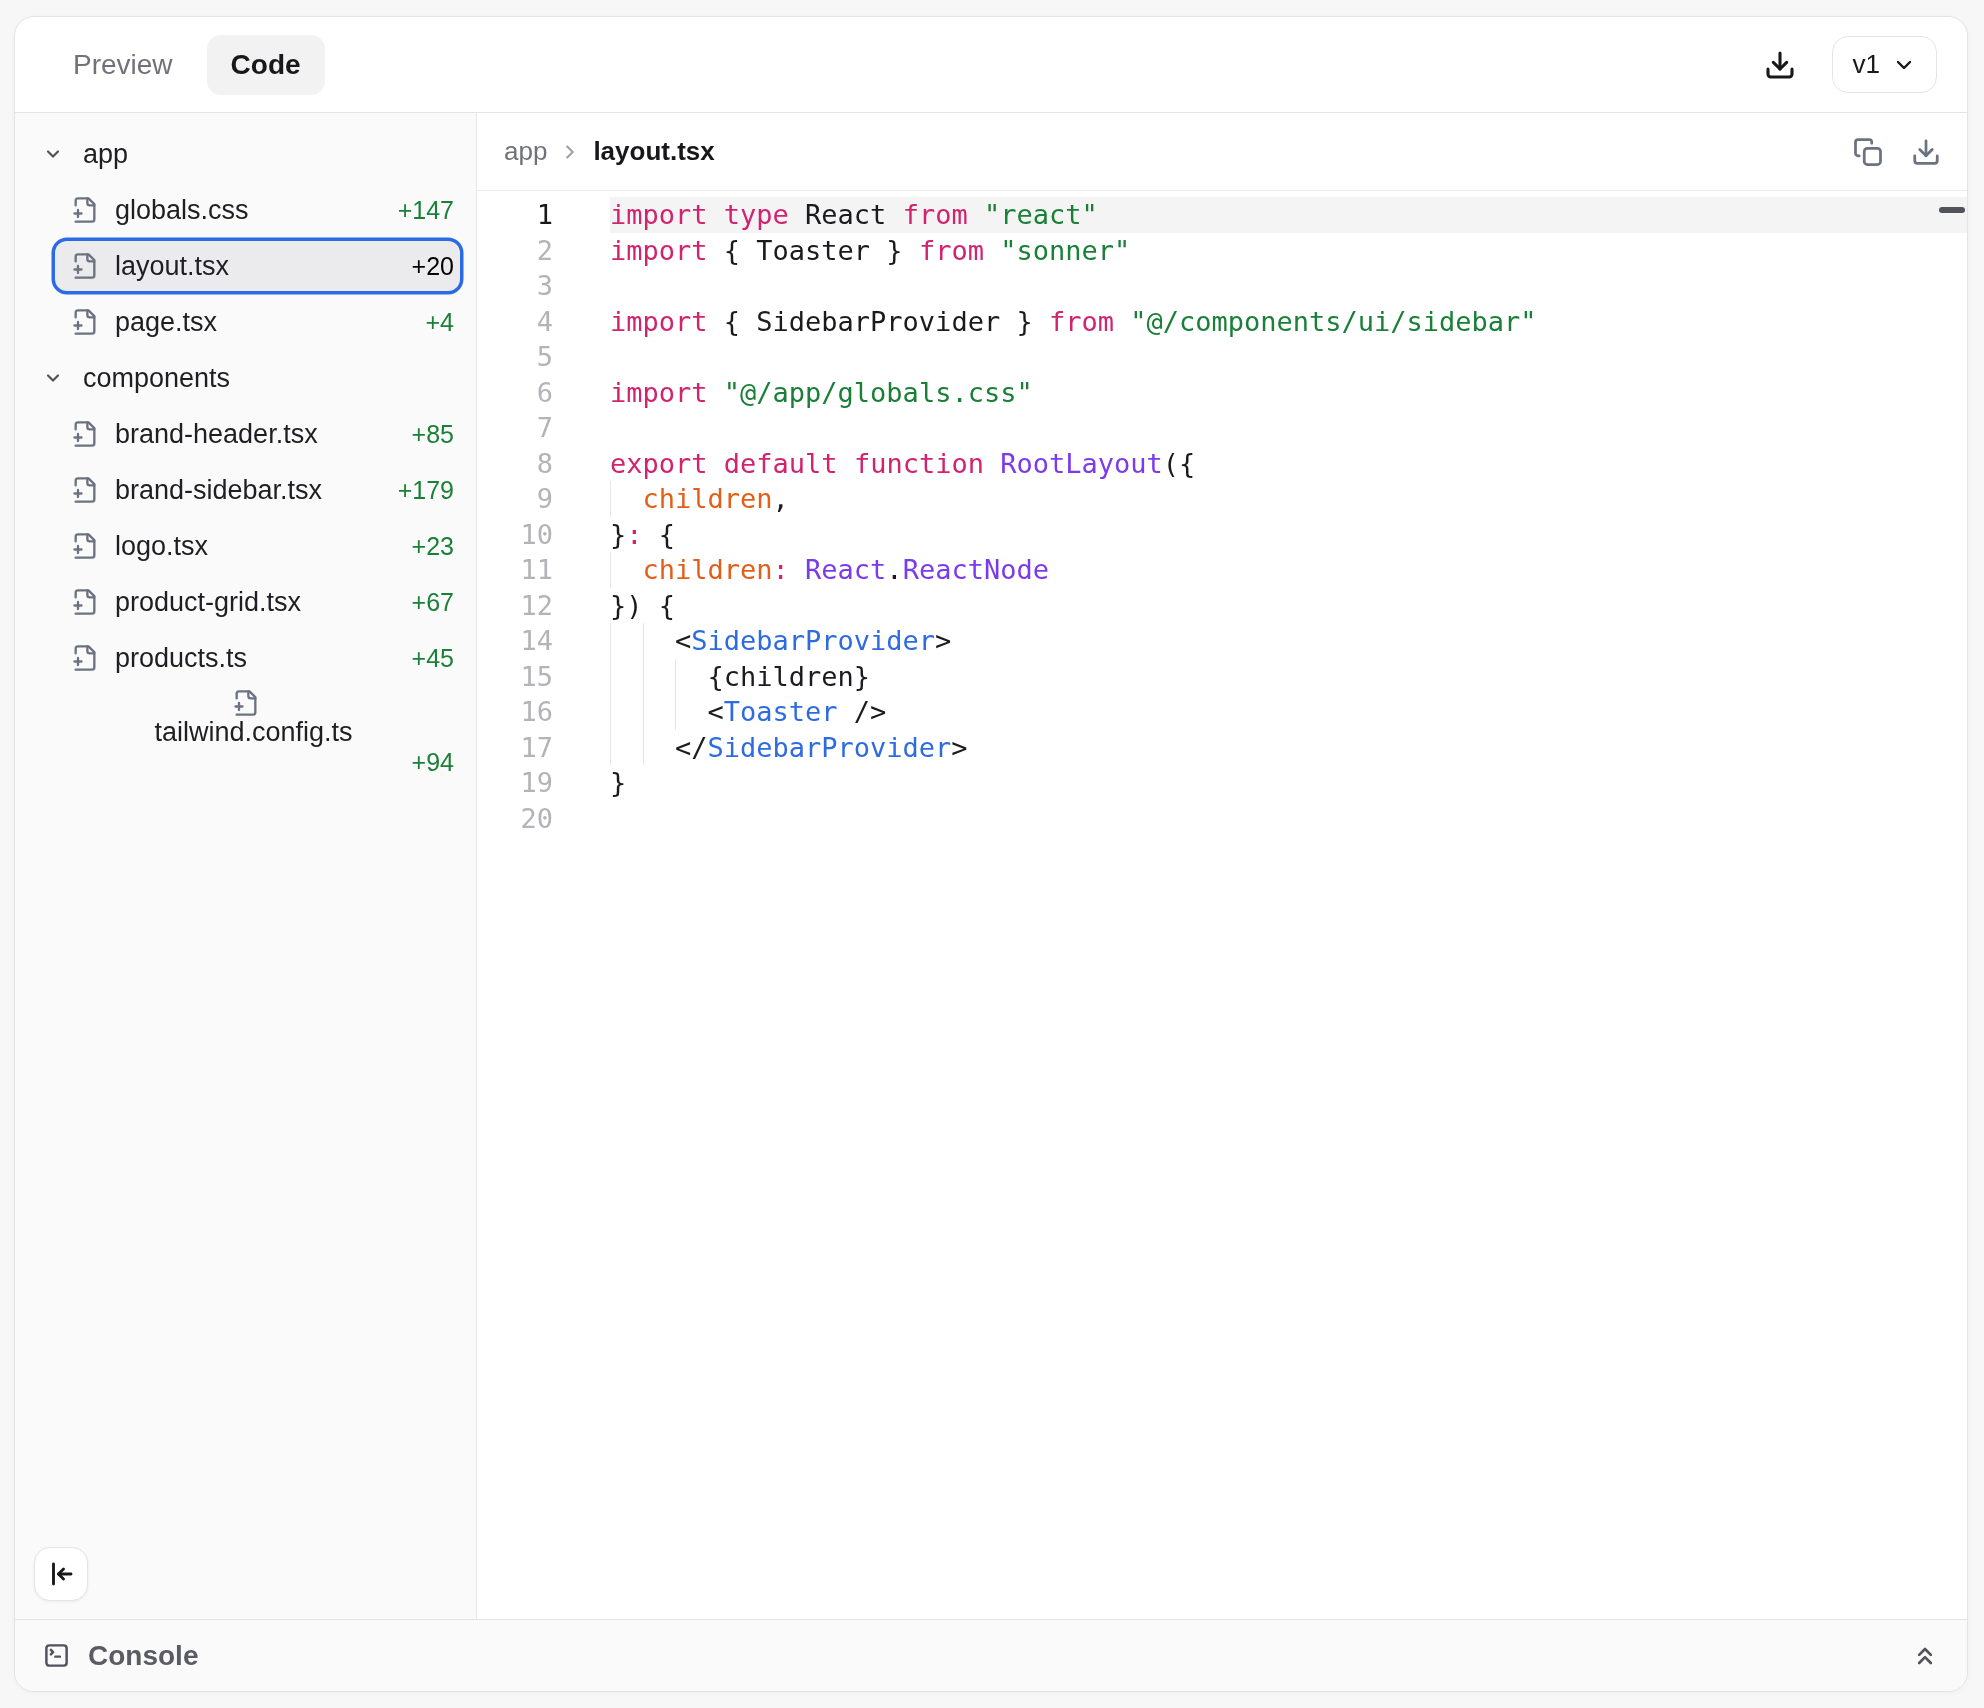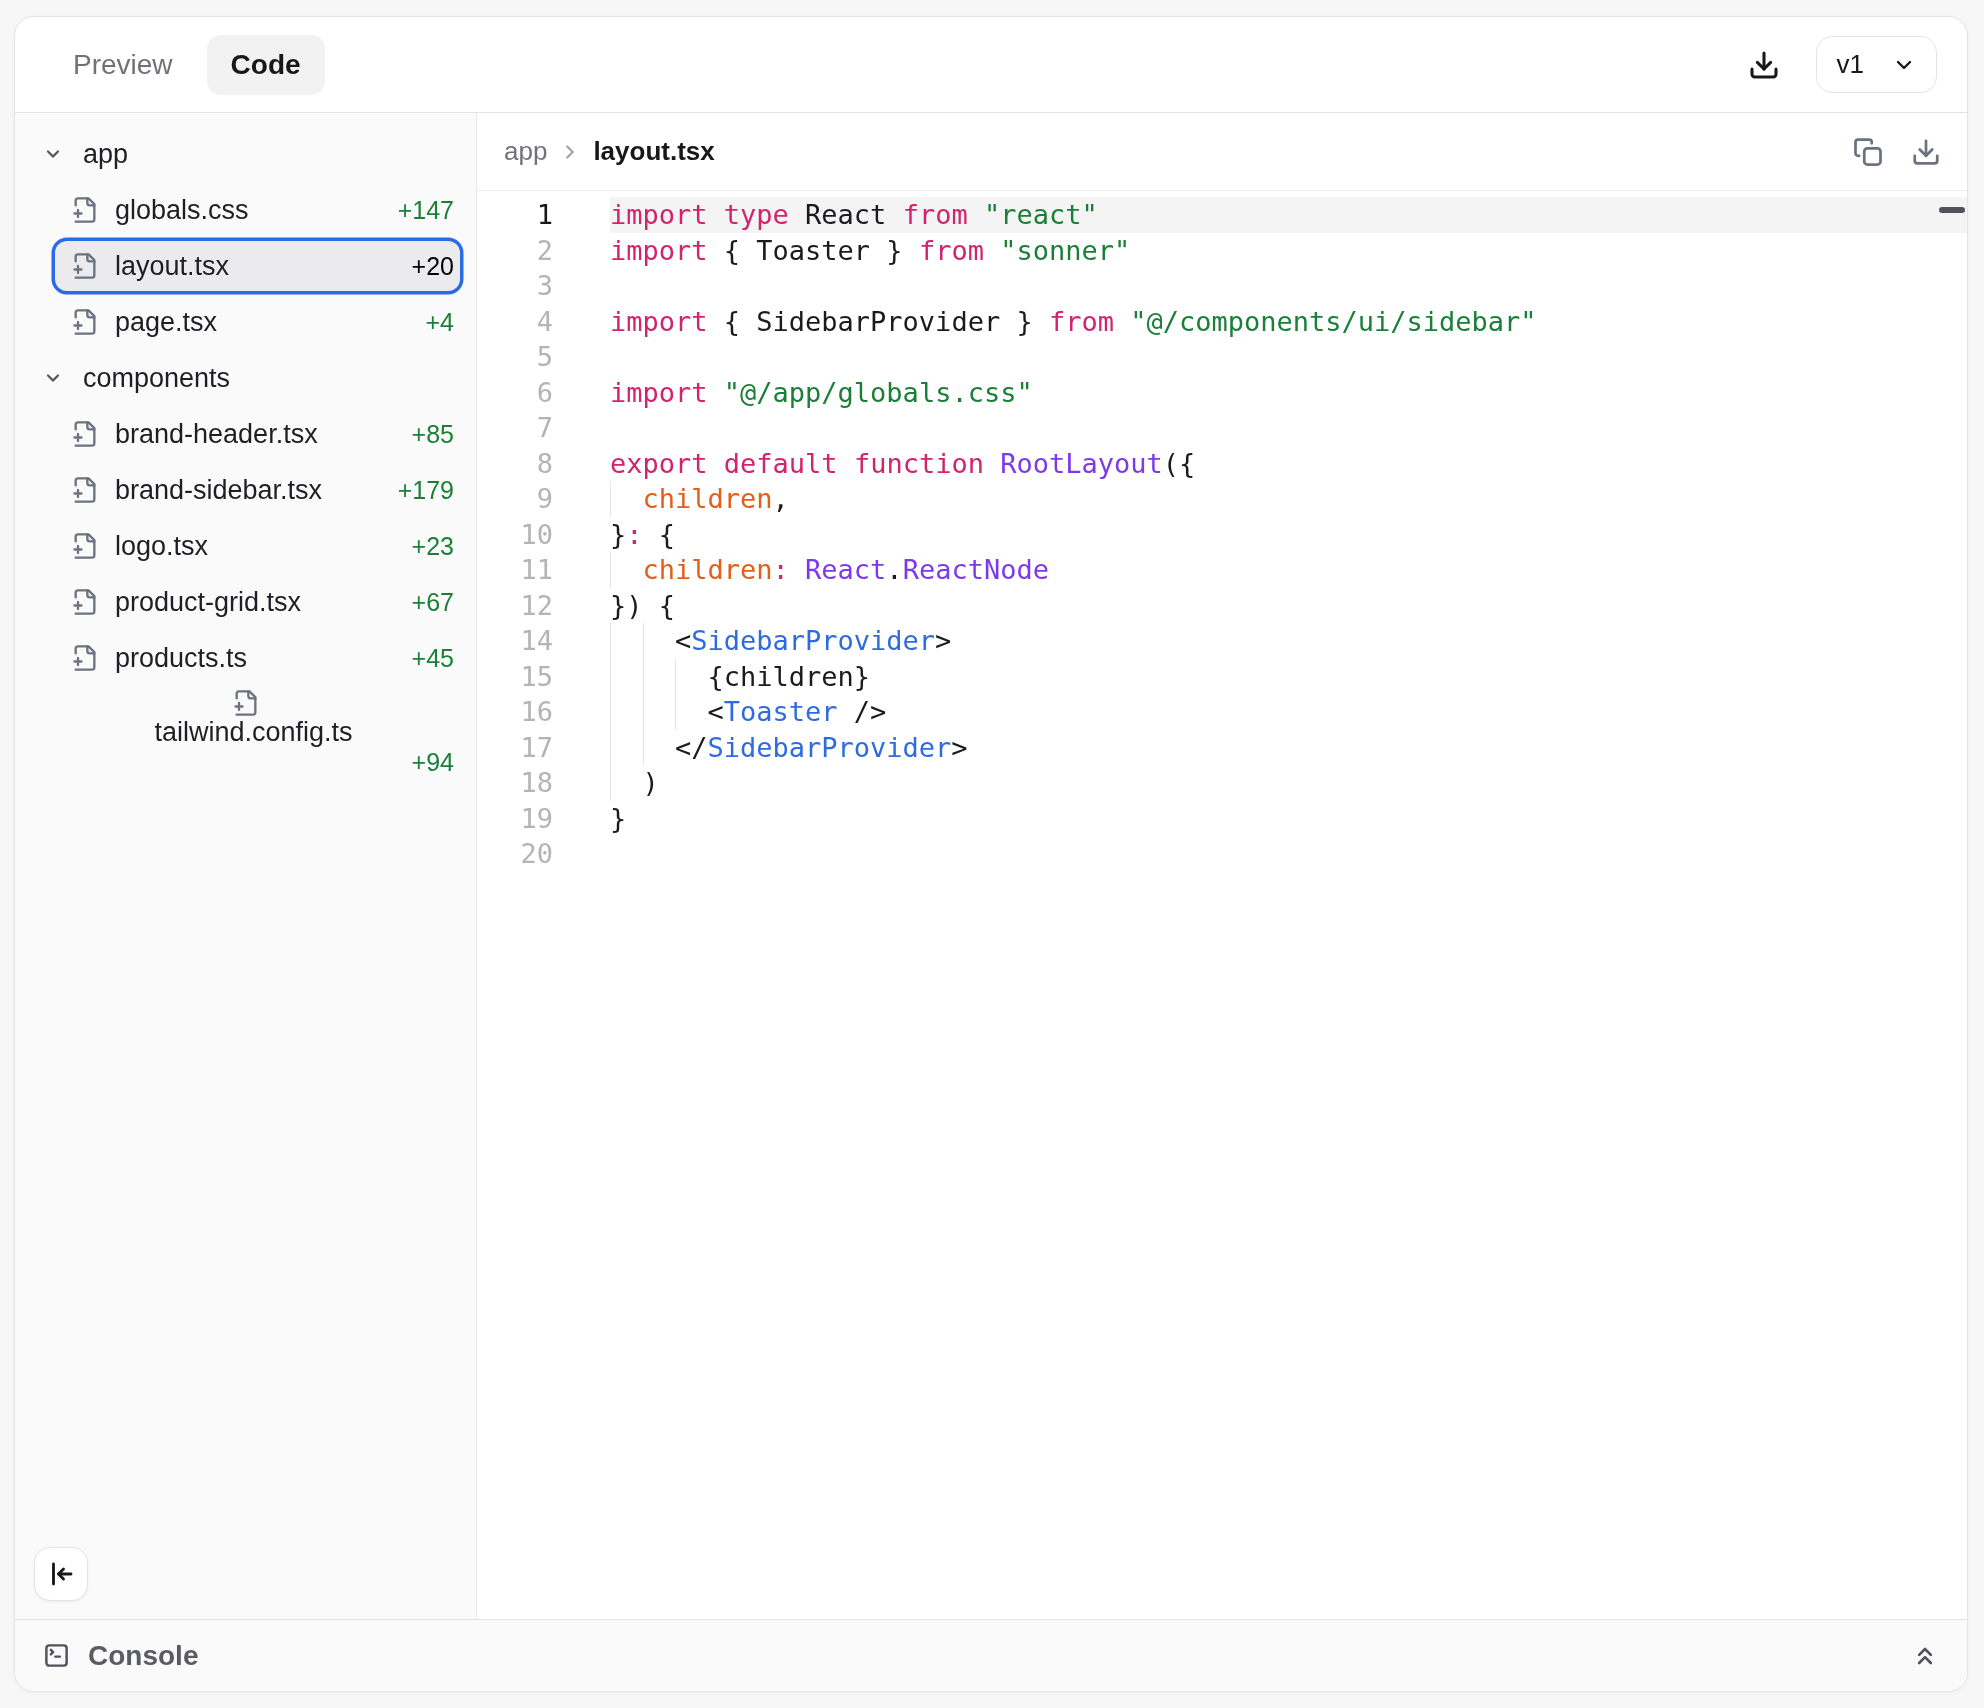--- a/index.html
+++ b/index.html
@@ -31,21 +31,21 @@
   .tabs{display:flex; align-items:flex-end; gap:10px;}
   .tab{
     font-size:28px; color:var(--muted); padding:14px 24px; border-radius:14px;
     cursor:pointer; font-weight:500; background:transparent;border:none;
     font-family:inherit;
   }
   .tab.active{background:#f2f2f3; color:var(--ink); font-weight:600;}
   .header-right{margin-left:auto; display:flex; align-items:center; gap:36px;}
   .icon-btn{background:none;border:none;cursor:pointer;color:var(--ink);display:flex;align-items:center;justify-content:center;}
   .version-btn{
-    display:flex; align-items:center; gap:28px; border:1px solid var(--border);
+    display:flex; align-items:center; gap:12px; border:1px solid var(--border);
     background:#fff; border-radius:16px; padding:12px 20px; font-size:26px;
     font-weight:500; color:var(--ink); cursor:pointer; font-family:inherit;
   }
 
   
   .main{flex:1 1 auto; display:flex; min-height:0;}
   .sidebar{
     width:462px; flex:0 0 462px; background:var(--sidebar-bg);
     border-right:1px solid #e8e8ea; position:relative; padding:16px 16px 0 16px;
   }
@@ -332,21 +332,20 @@
             <div class="cl"><span class="ln">7</span><span class="lc"></span></div>
             <div class="cl"><span class="ln">8</span><span class="lc"><span class="tok-k">export</span><span class="tok-p"> </span><span class="tok-k">default</span><span class="tok-p"> </span><span class="tok-k">function</span><span class="tok-p"> </span><span class="tok-u">RootLayout</span><span class="tok-p">({</span></span></div>
             <div class="cl"><span class="ln">9</span><span class="lc"><span class="g"></span><span class="tok-o">children</span><span class="tok-p">,</span></span></div>
             <div class="cl"><span class="ln">10</span><span class="lc"><span class="tok-p">}</span><span class="tok-k">:</span><span class="tok-p"> {</span></span></div>
             <div class="cl"><span class="ln">11</span><span class="lc"><span class="g"></span><span class="tok-o">children</span><span class="tok-k">:</span><span class="tok-p"> </span><span class="tok-u">React</span><span class="tok-p">.</span><span class="tok-u">ReactNode</span></span></div>
             <div class="cl"><span class="ln">12</span><span class="lc"><span class="tok-p">}) {</span></span></div>
             <div class="cl"><span class="ln">14</span><span class="lc"><span class="g"></span><span class="g"></span><span class="tok-p">&lt;</span><span class="tok-b">SidebarProvider</span><span class="tok-p">&gt;</span></span></div>
             <div class="cl"><span class="ln">15</span><span class="lc"><span class="g"></span><span class="g"></span><span class="g"></span><span class="tok-p">{children}</span></span></div>
             <div class="cl"><span class="ln">16</span><span class="lc"><span class="g"></span><span class="g"></span><span class="g"></span><span class="tok-p">&lt;</span><span class="tok-b">Toaster</span><span class="tok-p"> /&gt;</span></span></div>
             <div class="cl"><span class="ln">17</span><span class="lc"><span class="g"></span><span class="g"></span><span class="tok-p">&lt;/</span><span class="tok-b">SidebarProvider</span><span class="tok-p">&gt;</span></span></div>
-            <div class="cl"><span class="ln">18</span><span class="lc"><span class="g"></span><span class="tok-p">)</span></span></div>
             <div class="cl"><span class="ln">19</span><span class="lc"><span class="tok-p">}</span></span></div>
             <div class="cl"><span class="ln">20</span><span class="lc"></span></div>
           </div>
         <div class="scroll-dash"></div>
       </div>
     </div>
   </div>
 
   <div class="console-bar">
     <span class="console-icon">

